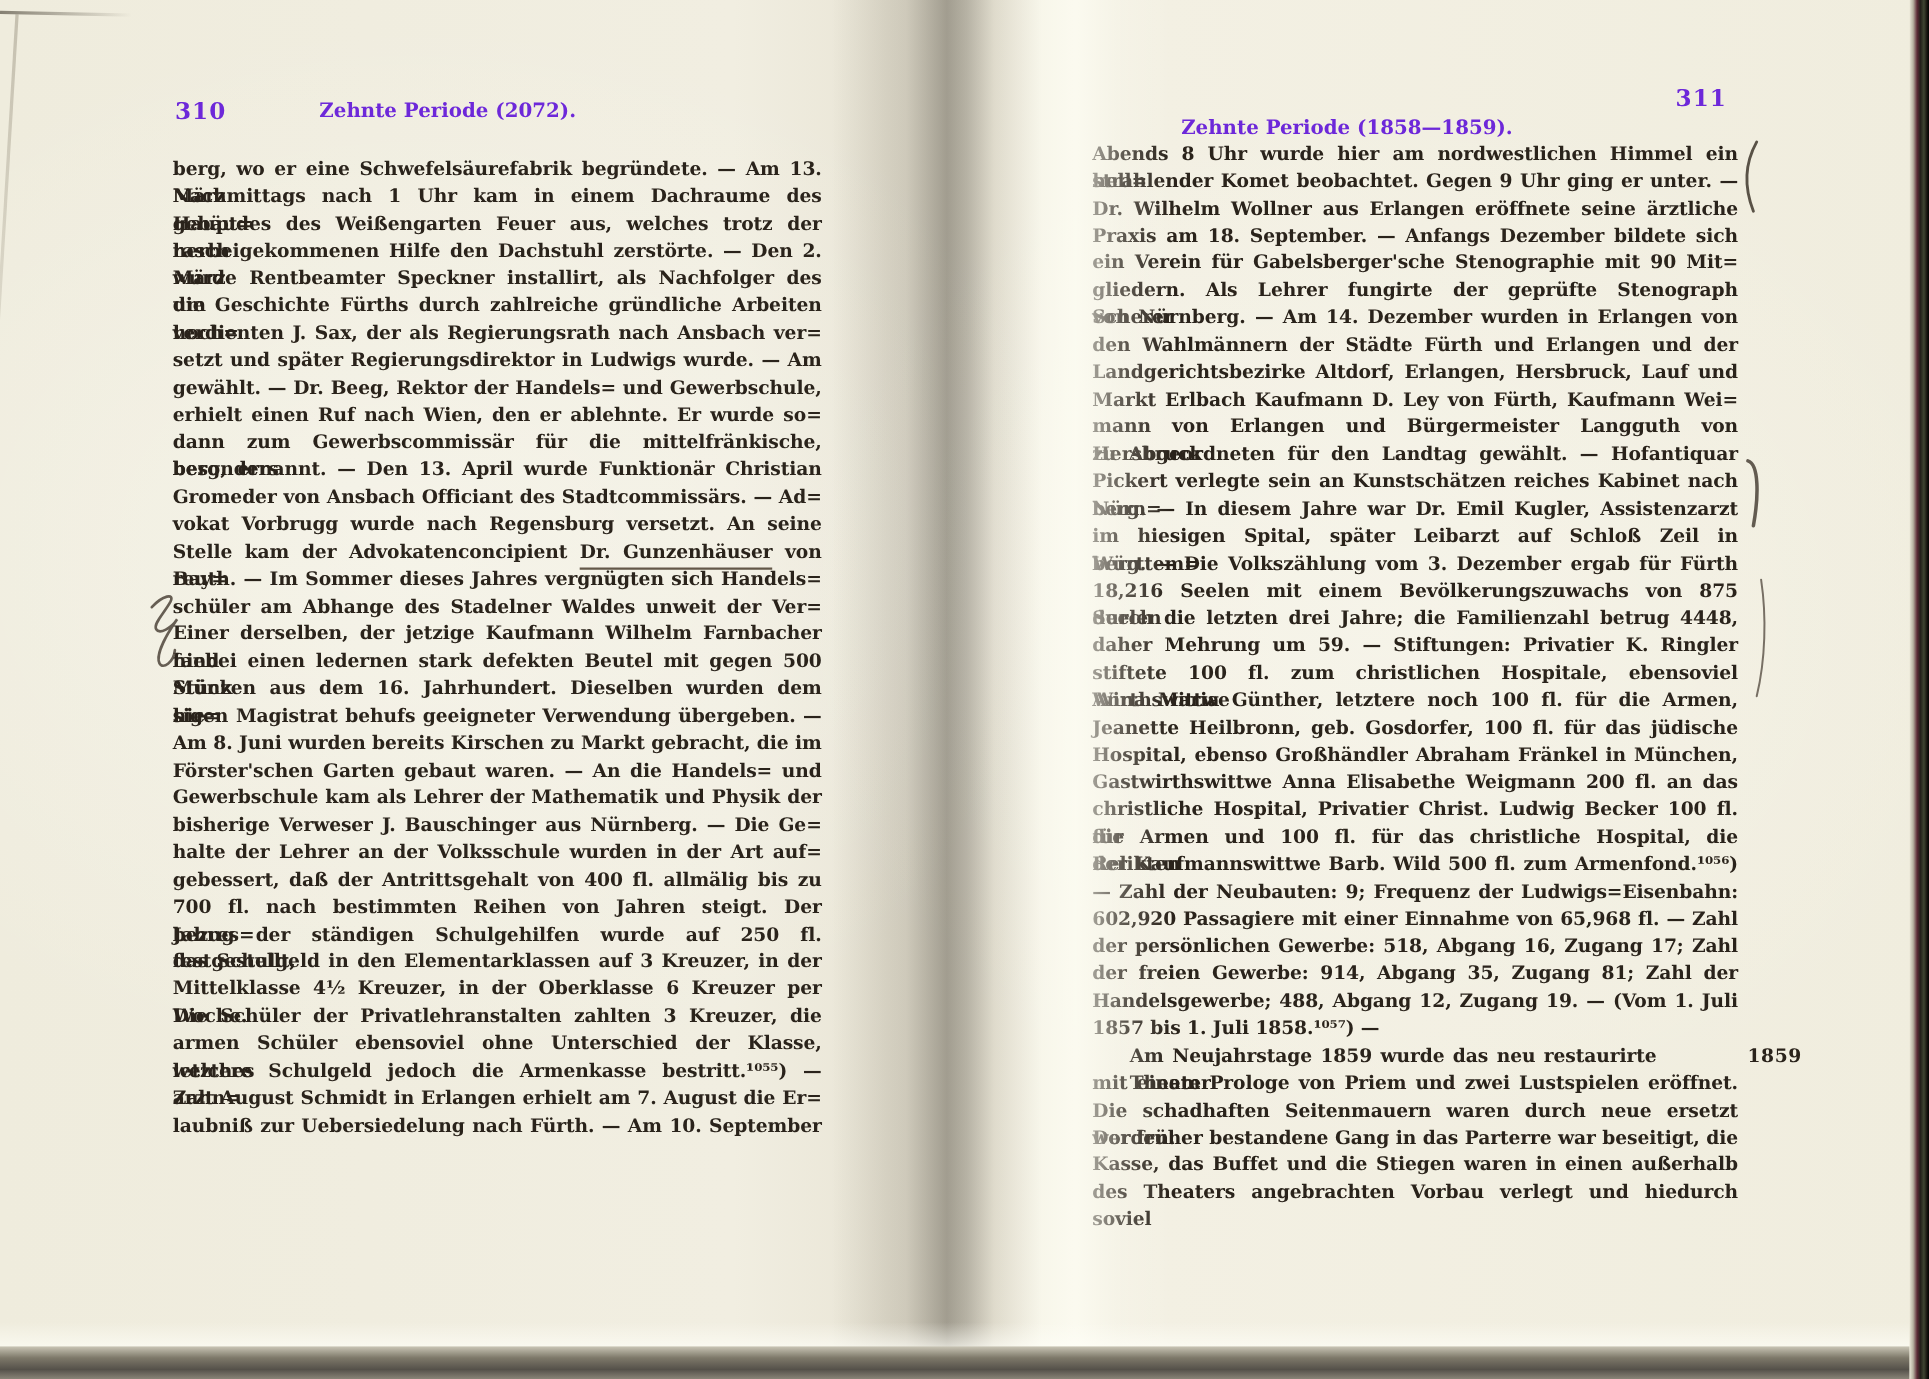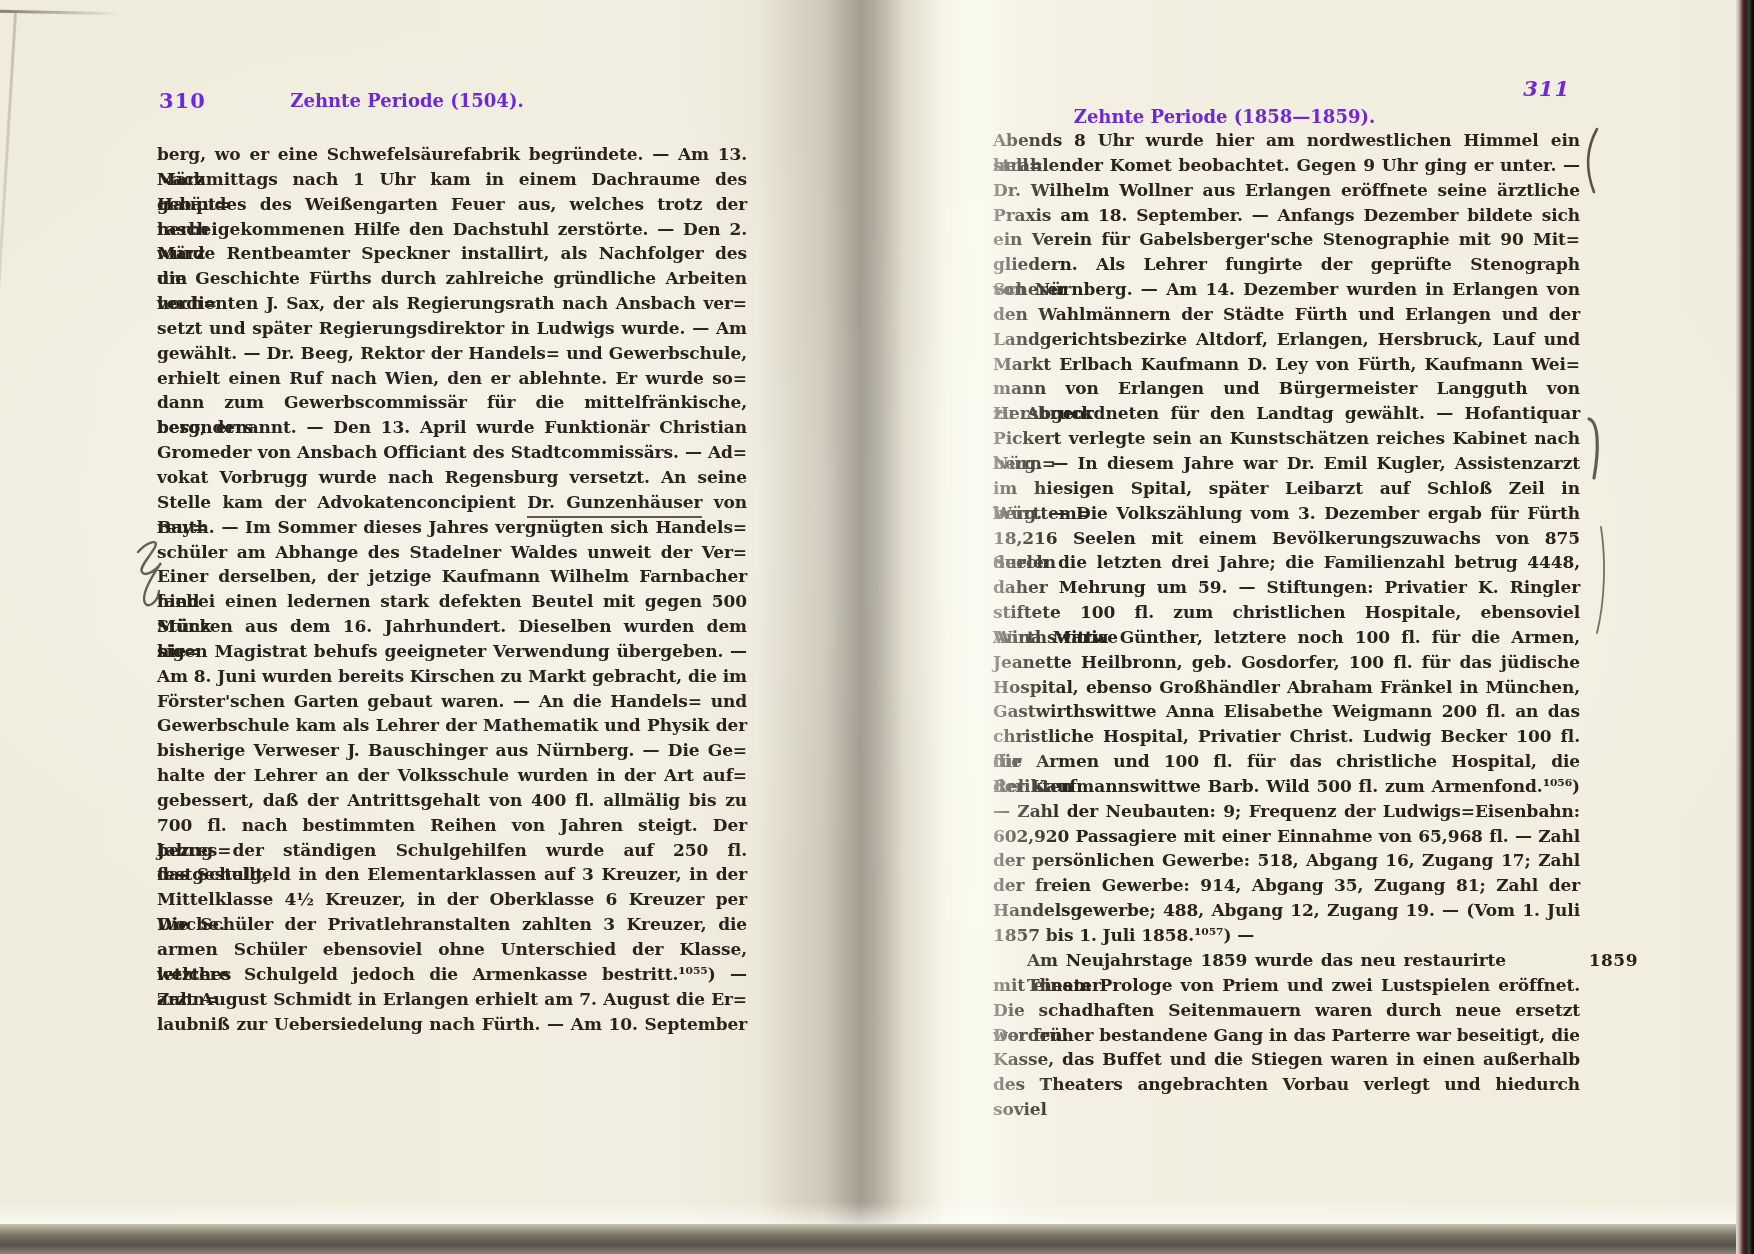--- a/index.html
+++ b/index.html
@@ -42,21 +42,21 @@
   .corner-diag{position:absolute;top:13px;left:14px;width:3px;height:520px;
     background:linear-gradient(rgba(100,90,70,.30),rgba(100,90,70,0));
     transform:rotate(3.5deg);transform-origin:top left;}
 
   
   .head{position:absolute;font-weight:700;color:#6d28d9;}
   .head-left{left:157px;top:88px;width:590px;height:30px;}
   .head-right{left:993px;top:76px;width:587px;height:30px;}
   .pagenum{position:absolute;top:0;font-size:21px;letter-spacing:1px;}
   .pagenum-left{left:2px;}
-  .pagenum-right{right:10px;font-style:italic;}
+  .pagenum-right{right:10px;}
   .runhead{position:absolute;top:2px;left:50%;font-size:18px;white-space:nowrap;}
   .runhead-left{transform:translateX(-50%) translateX(-45px);}
   .runhead-right{transform:translateX(-50%) translateX(-62px);margin-top:28px;}
 
   .text{position:absolute;color:#2a231b;font-size:17px;font-weight:700;
     letter-spacing:-0.1px;}
   .text-left{left:157px;top:142px;width:590px;}
   .text-right{left:993px;top:128px;width:587px;}
   .line{height:24.85px;line-height:24.85px;text-align:justify;text-align-last:justify;
     overflow:visible;white-space:normal;position:relative;}
@@ -71,21 +71,21 @@
 </head>
 <body>
 
 <div class="scan">
   <div class="paper"></div>
   <div class="top-edge"></div>
   <div class="corner-diag"></div>
 
   <div class="head head-left">
     <span class="pagenum pagenum-left">310</span>
-    <span class="runhead runhead-left">Zehnte Periode (1504).</span>
+    <span class="runhead runhead-left">Zehnte Periode (2072).</span>
   </div>
   <div class="text text-left">
       <div class="line">berg, wo er eine Schwefelsäurefabrik begründete. — Am 13. März</div>
       <div class="line">Nachmittags nach 1 Uhr kam in einem Dachraume des Haupt=</div>
       <div class="line">gebäudes des Weißengarten Feuer aus, welches trotz der rasch</div>
       <div class="line">herbeigekommenen Hilfe den Dachstuhl zerstörte. — Den 2. März</div>
       <div class="line">wurde Rentbeamter Speckner installirt, als Nachfolger des um</div>
       <div class="line">die Geschichte Fürths durch zahlreiche gründliche Arbeiten hoch=</div>
       <div class="line">verdienten J. Sax, der als Regierungsrath nach Ansbach ver=</div>
       <div class="line">setzt und später Regierungsdirektor in Ludwigs wurde. — Am</div>

